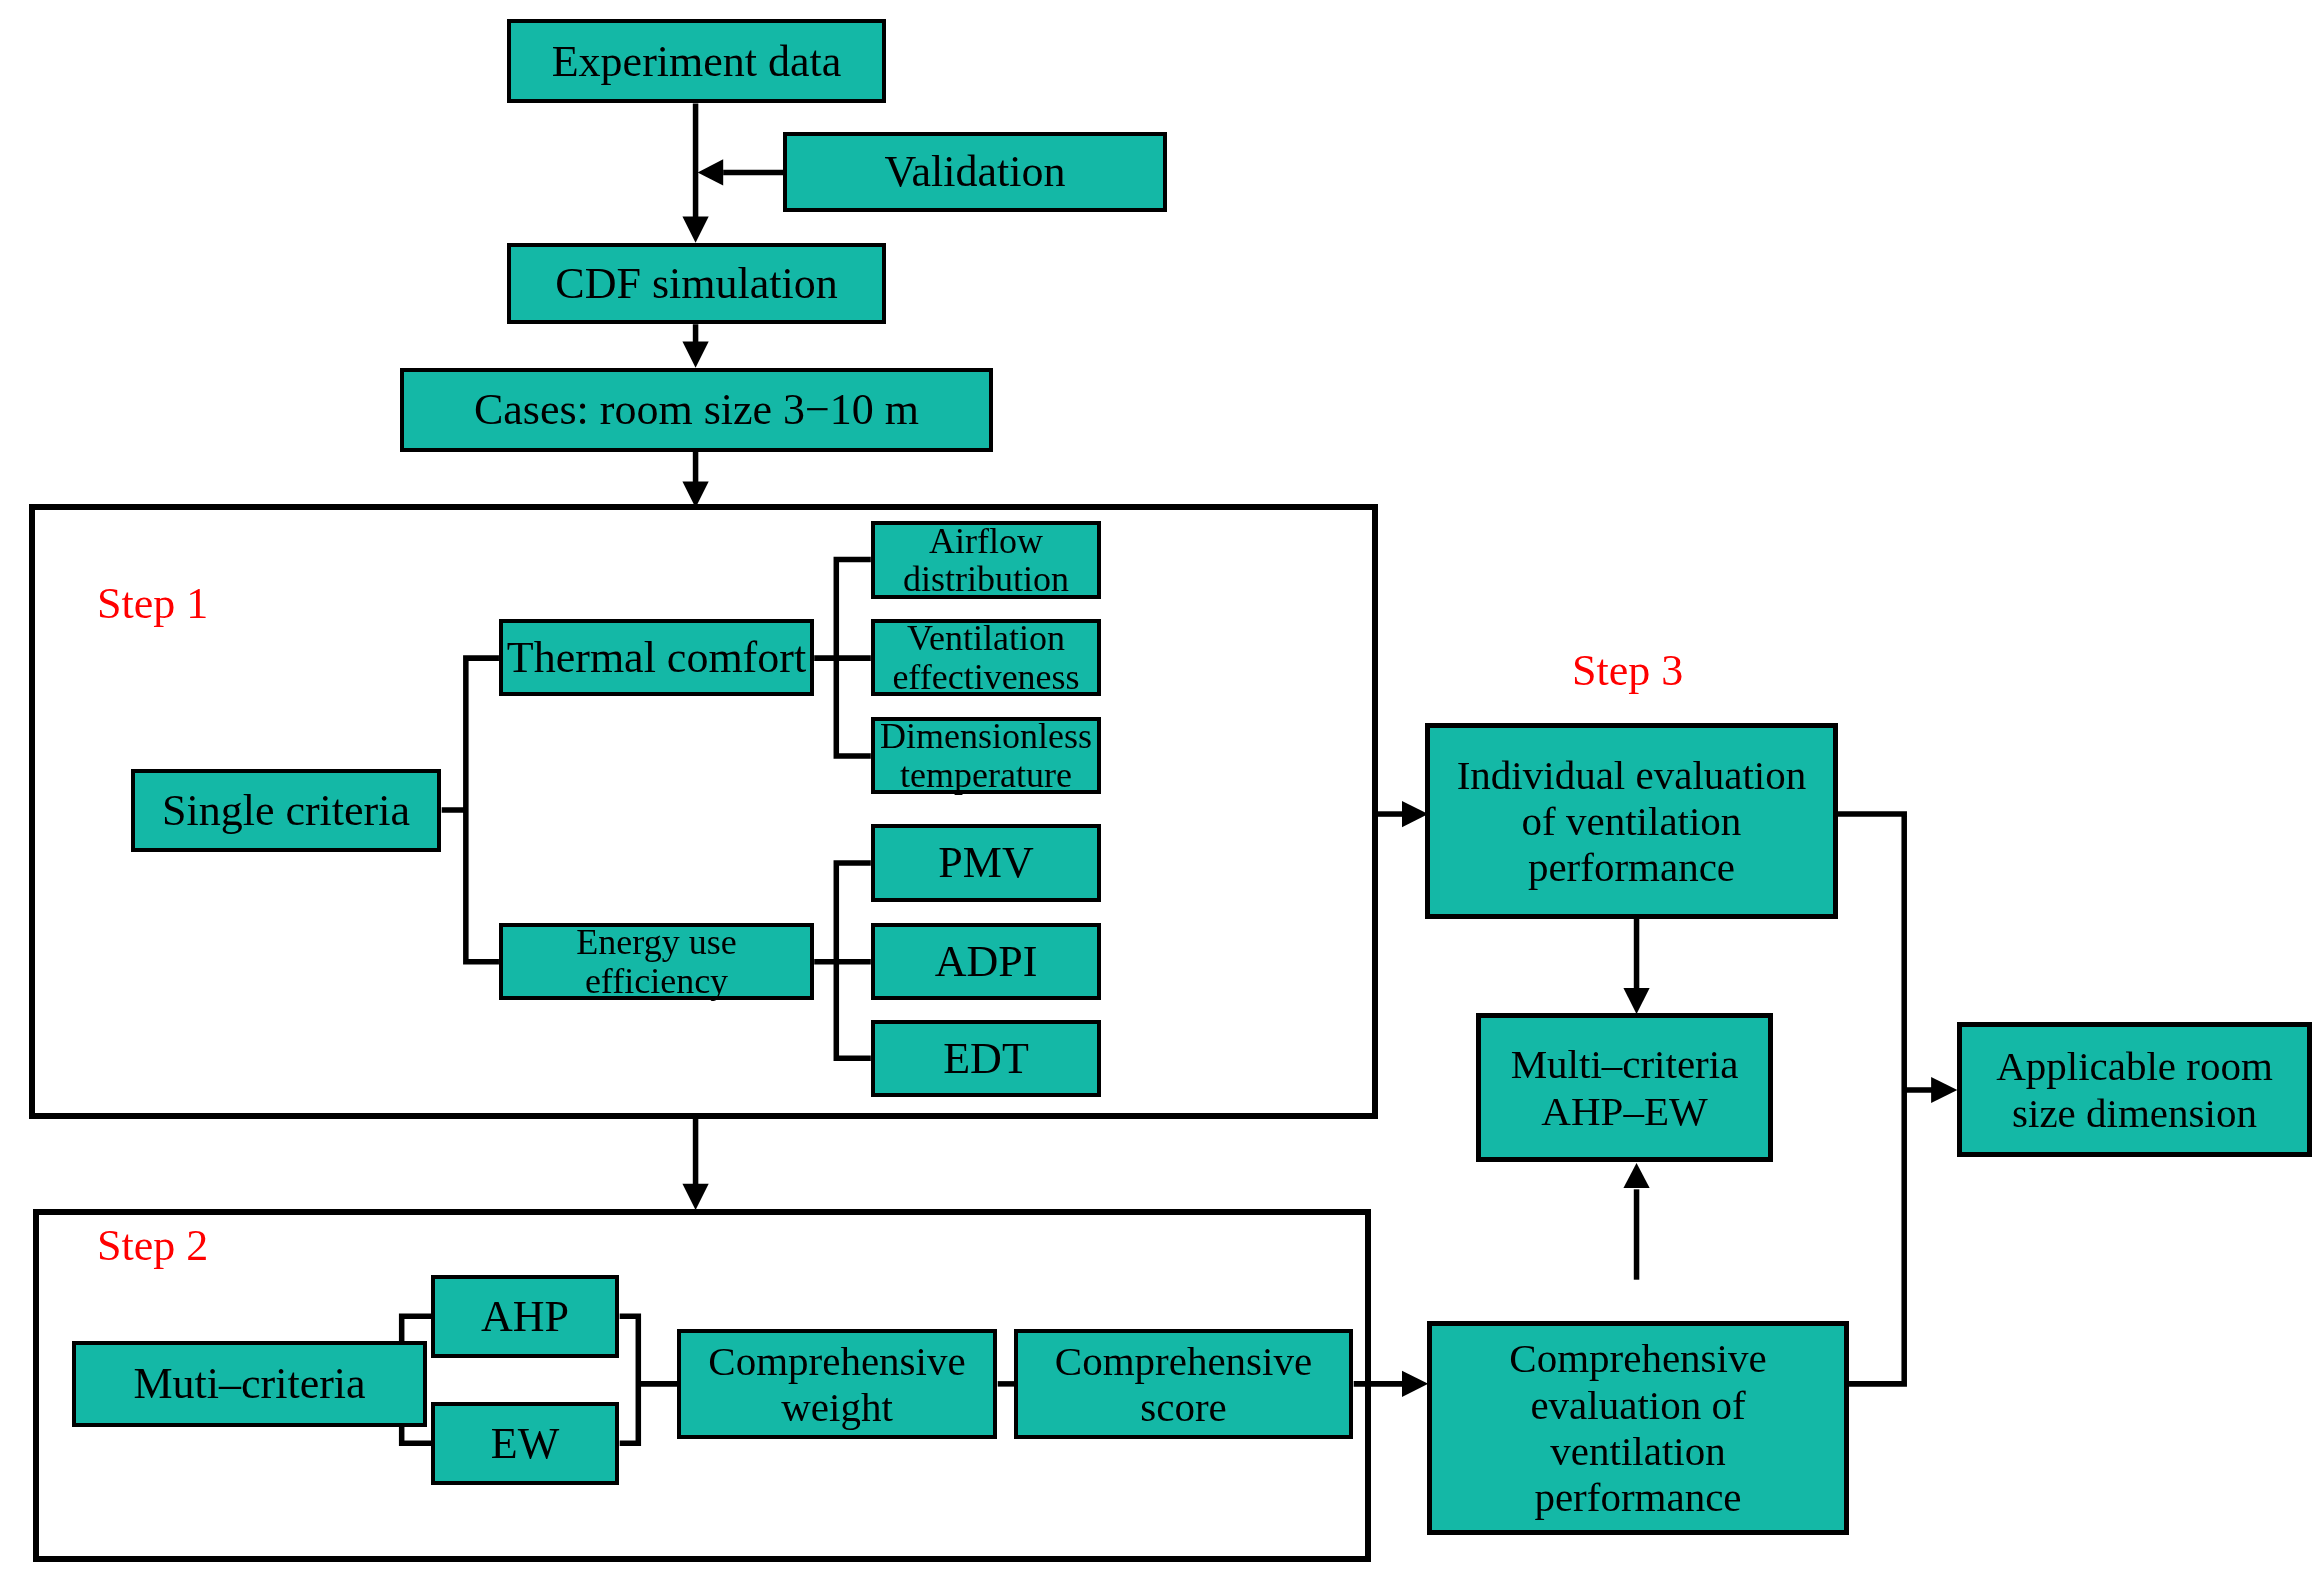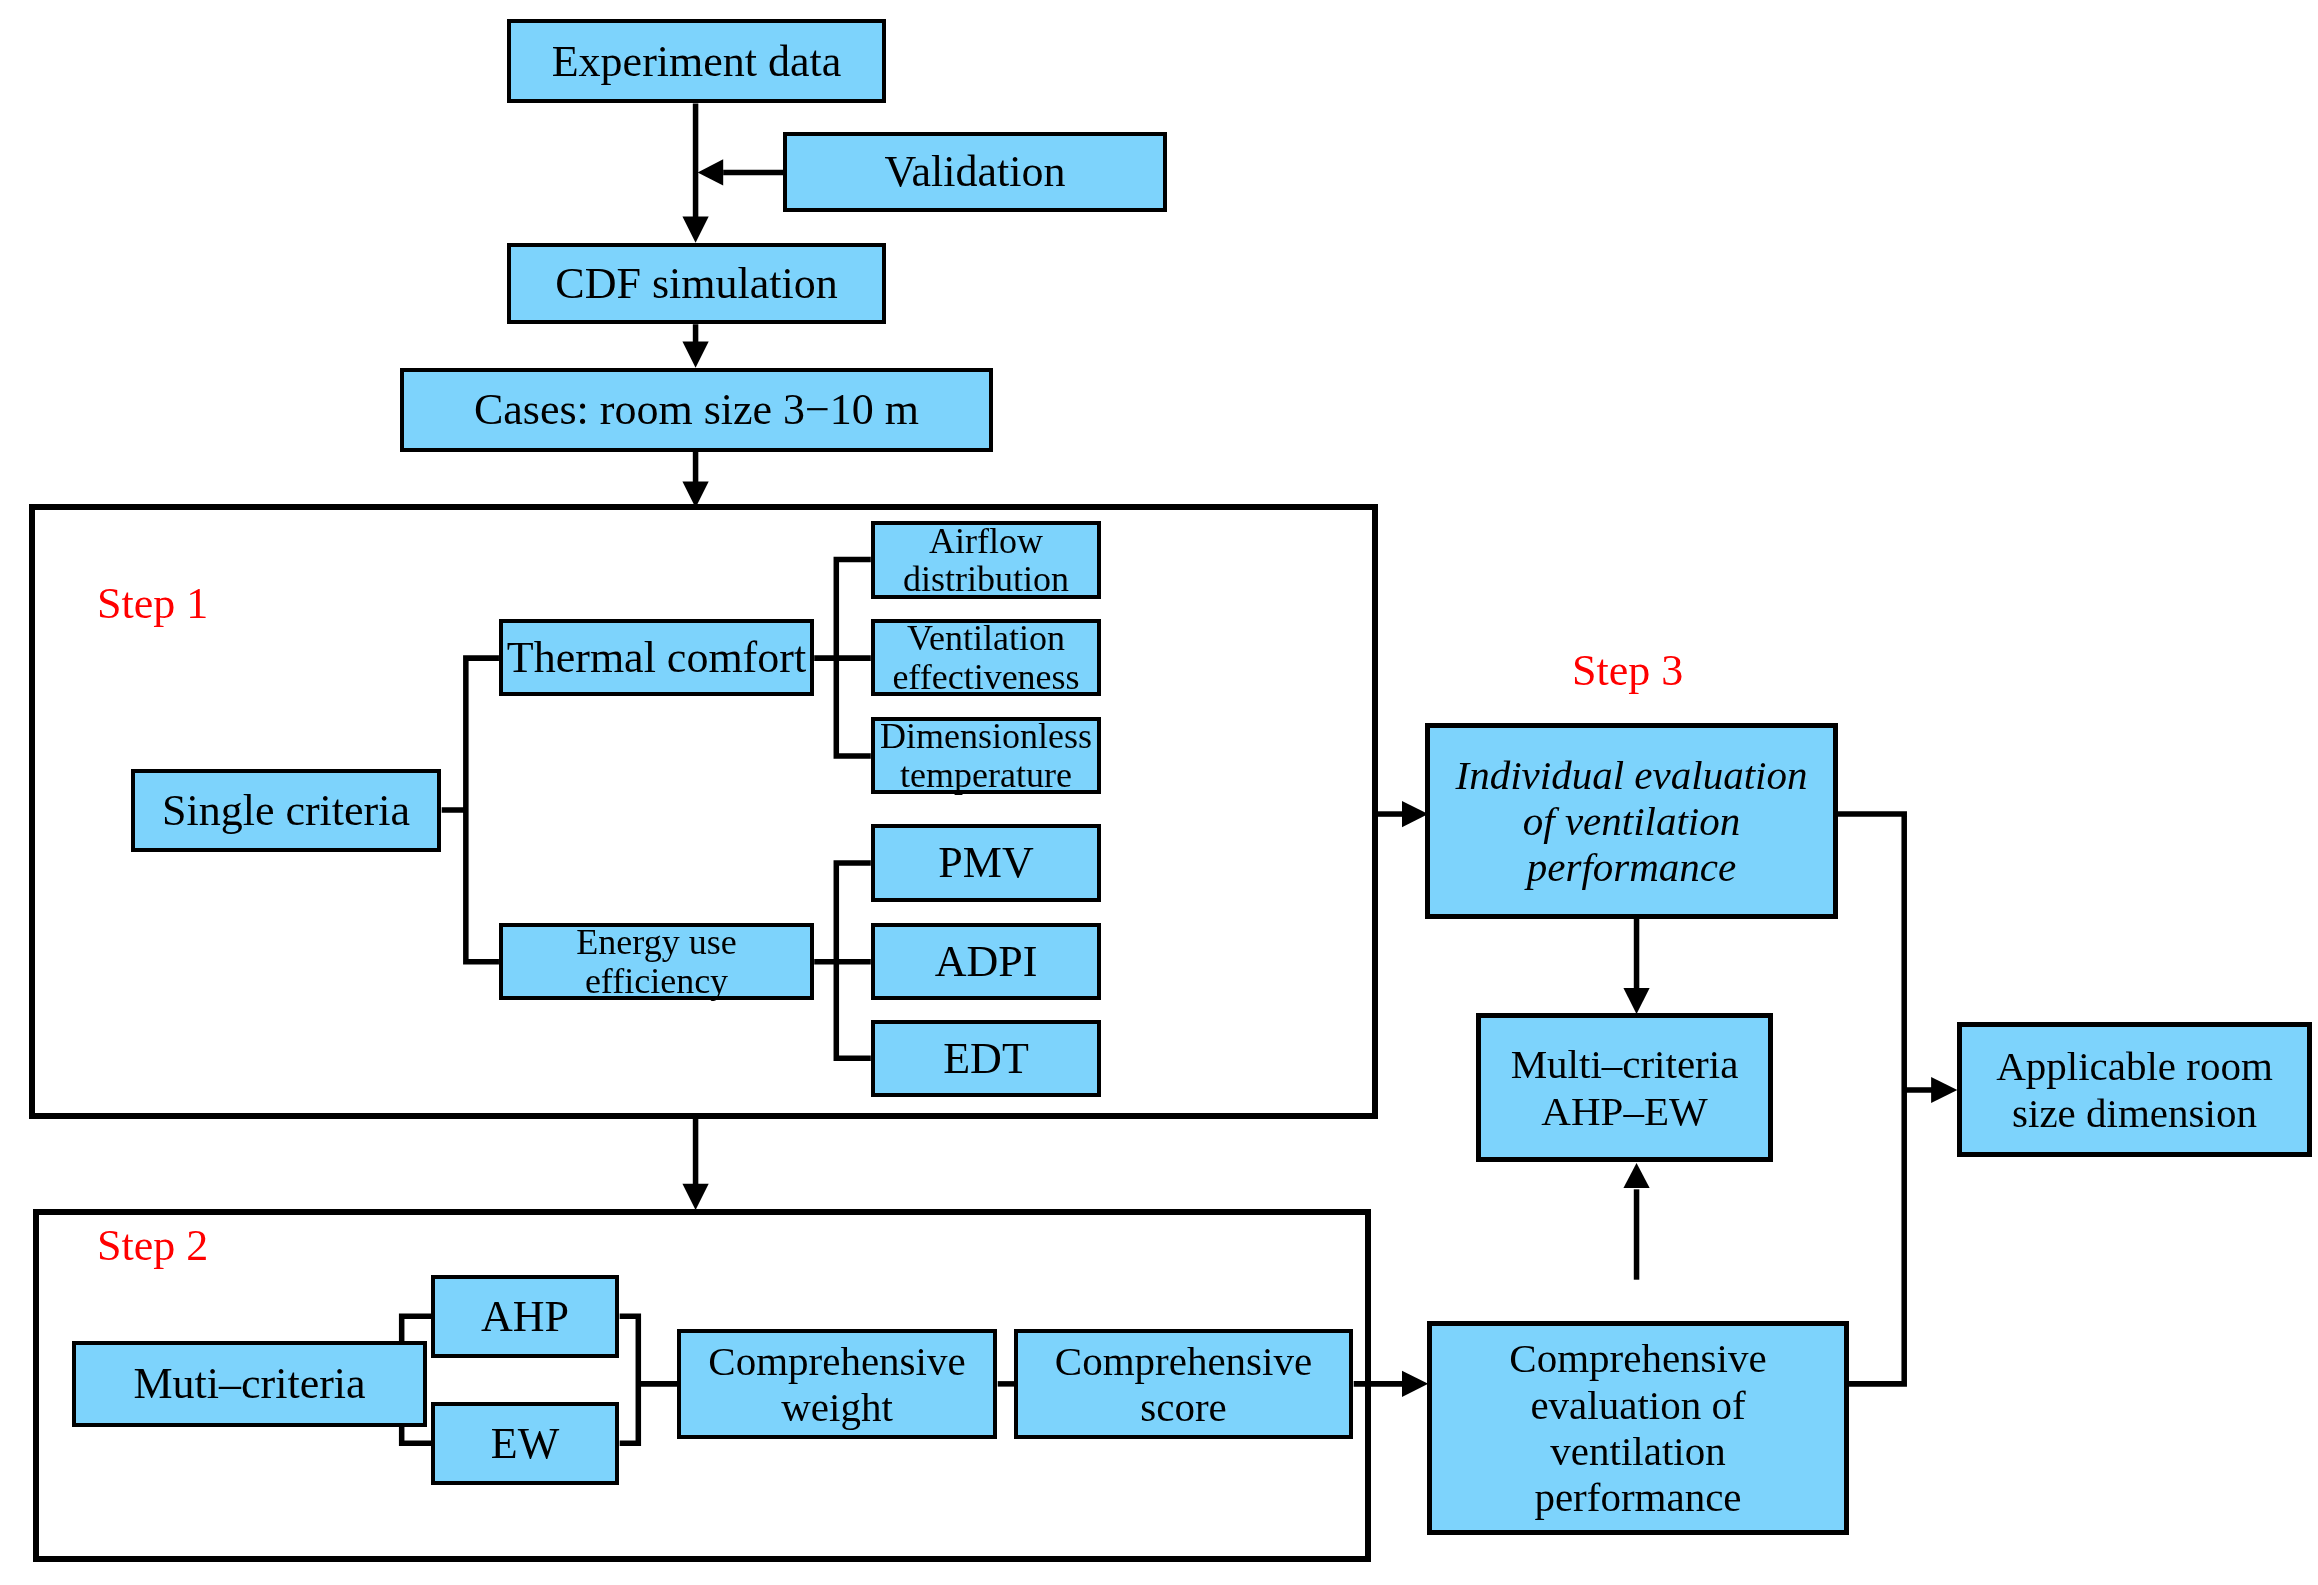--- a/index.html
+++ b/index.html
@@ -1,26 +1,26 @@
 <!DOCTYPE html>
 <html style="--step-red: #FF0000;font-size:11px"><head>
 <meta charset="utf-8">
 <style>
   html,body{margin:0;padding:0;background:#fff;}
   .canvas{position:relative;width:2319px;height:1586px;background:#fff;
           font-family:"Liberation Serif","DejaVu Serif",serif;color:#000;}
   svg.wires{position:absolute;left:0;top:0;z-index:1;}
   .container{position:absolute;border:6.2px solid #000;box-sizing:border-box;
              background:transparent;z-index:0;}
-  .box{position:absolute;border:4.8px solid #000;box-sizing:border-box;background:#7dd3fc;
+  .box{position:absolute;border:4.8px solid #000;box-sizing:border-box;background:#14b8a6;
        display:flex;align-items:center;justify-content:center;text-align:center;
        z-index:2;font-size:44px;line-height:1.12;}
   .box.small{font-size:36px;line-height:1.06;}
   .box.mid{font-size:41px;line-height:1.13;}
-  .pad28{padding:0 19.3px;font-style:italic;}
+  .pad28{padding:0 19.3px;}
   .pad34{padding:0 23.5px;margin-top:44px;}
   .pad16{padding:13px 11px;}
   .steplabel{position:absolute;z-index:3;font-size:44px;color:var(--step-red,#f00);
              white-space:nowrap;}
 </style>
 </head>
 <body>
 
 <div class="canvas">
 

